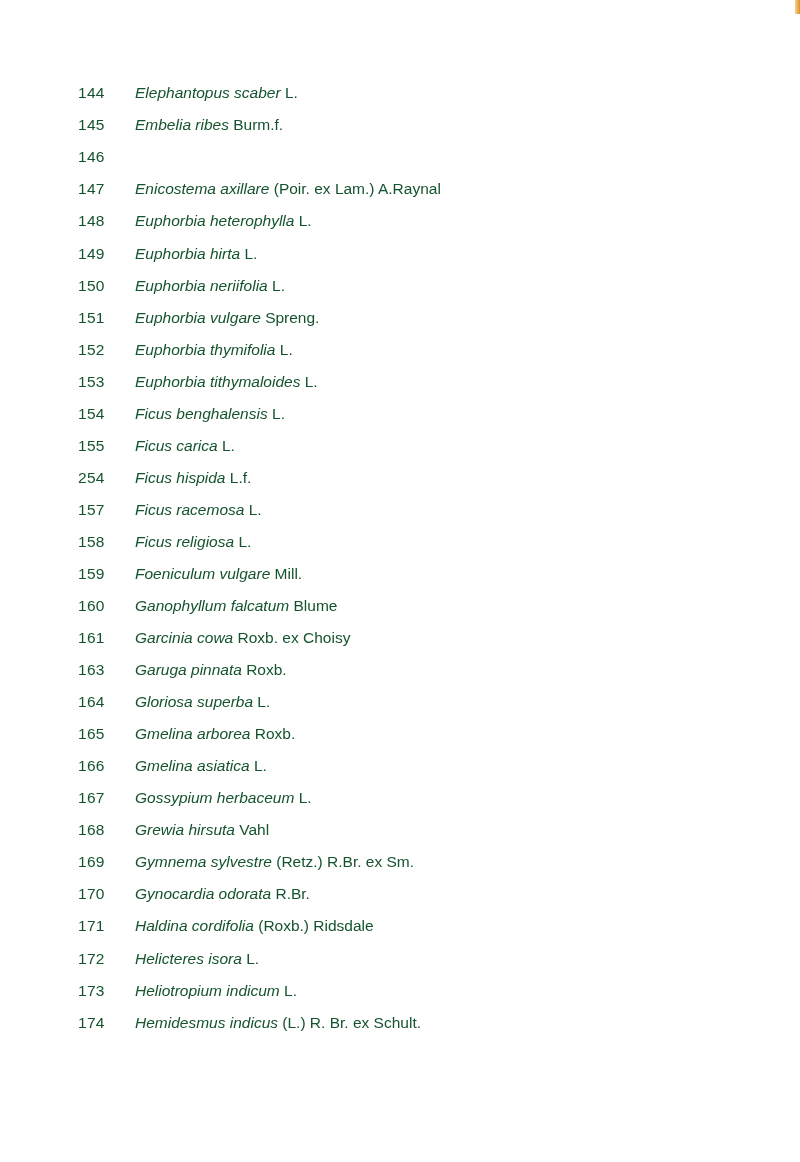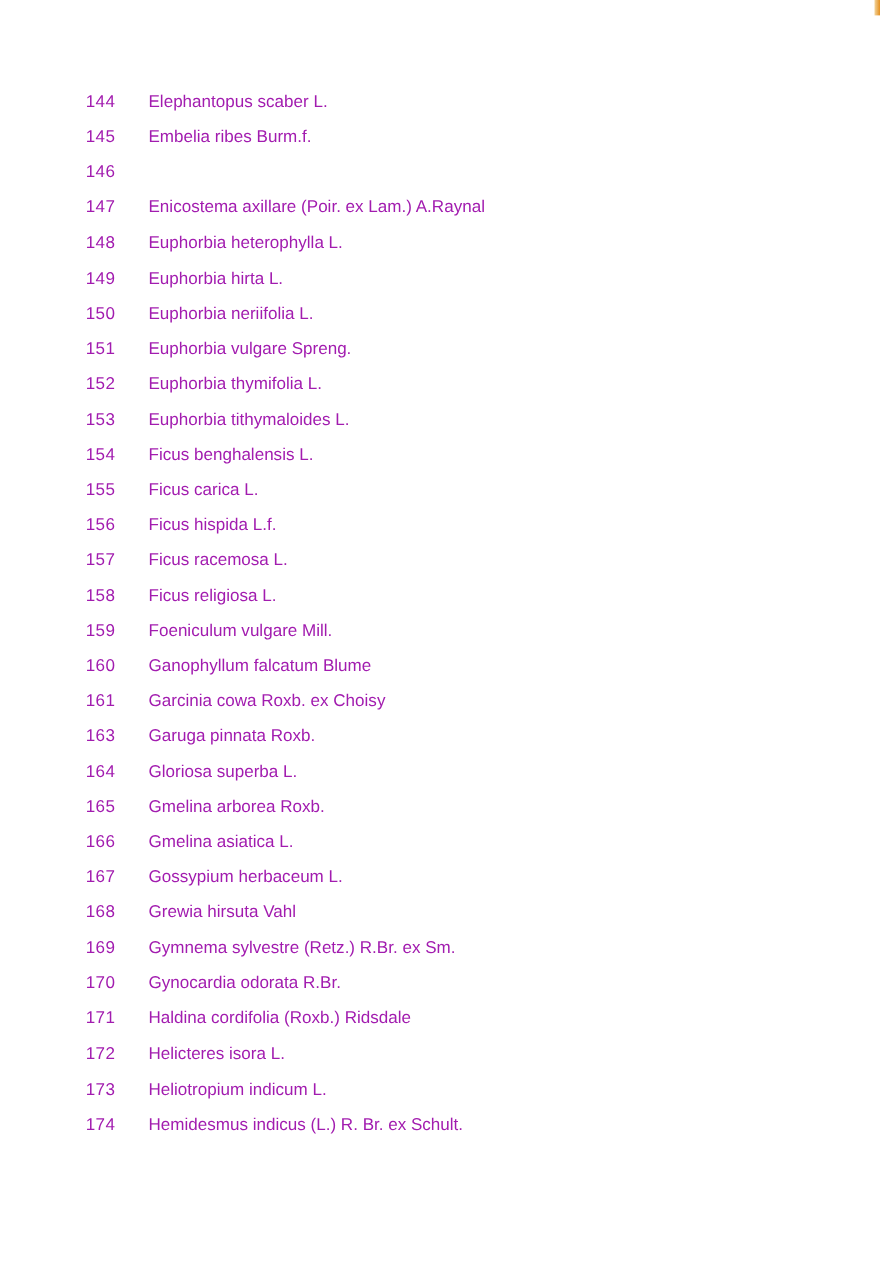--- a/index.html
+++ b/index.html
@@ -40,30 +40,31 @@
     line-height: 1;
     white-space: nowrap;
   }
   .num {
     display: inline-block;
     margin-left: 78px;
     width: 57px;
     letter-spacing: 0.3px;
   }
   .name .binomial {
+    font-style: italic;
     margin-top: 20px;
   }
   .name .author {
     font-style: normal;
   }
 </style>
 </head>
 <body>
 
-<div class="page" style="background: rgb(255, 255, 255); color: #a21caf;">
+<div class="page" style="background: rgb(255, 255, 255); color: #14532d;">
   <div class="page-marker" style="background: linear-gradient(to right, rgb(242, 212, 156), rgb(228, 143, 30));"></div>
   <div class="species-list" id="species-list">
       <div class="row">
         <span class="num">144</span>
         <span class="name"><span class="binomial">Elephantopus scaber</span> <span class="author">L.</span></span>
       </div>
       <div class="row">
         <span class="num">145</span>
         <span class="name"><span class="binomial">Embelia ribes</span> <span class="author">Burm.f.</span></span>
       </div>
@@ -100,21 +101,21 @@
       </div>
       <div class="row">
         <span class="num">154</span>
         <span class="name"><span class="binomial">Ficus benghalensis</span> <span class="author">L.</span></span>
       </div>
       <div class="row">
         <span class="num">155</span>
         <span class="name"><span class="binomial">Ficus carica</span> <span class="author">L.</span></span>
       </div>
       <div class="row">
-        <span class="num">156</span>
+        <span class="num">254</span>
         <span class="name"><span class="binomial">Ficus hispida</span> <span class="author">L.f.</span></span>
       </div>
       <div class="row">
         <span class="num">157</span>
         <span class="name"><span class="binomial">Ficus racemosa</span> <span class="author">L.</span></span>
       </div>
       <div class="row">
         <span class="num">158</span>
         <span class="name"><span class="binomial">Ficus religiosa</span> <span class="author">L.</span></span>
       </div>

